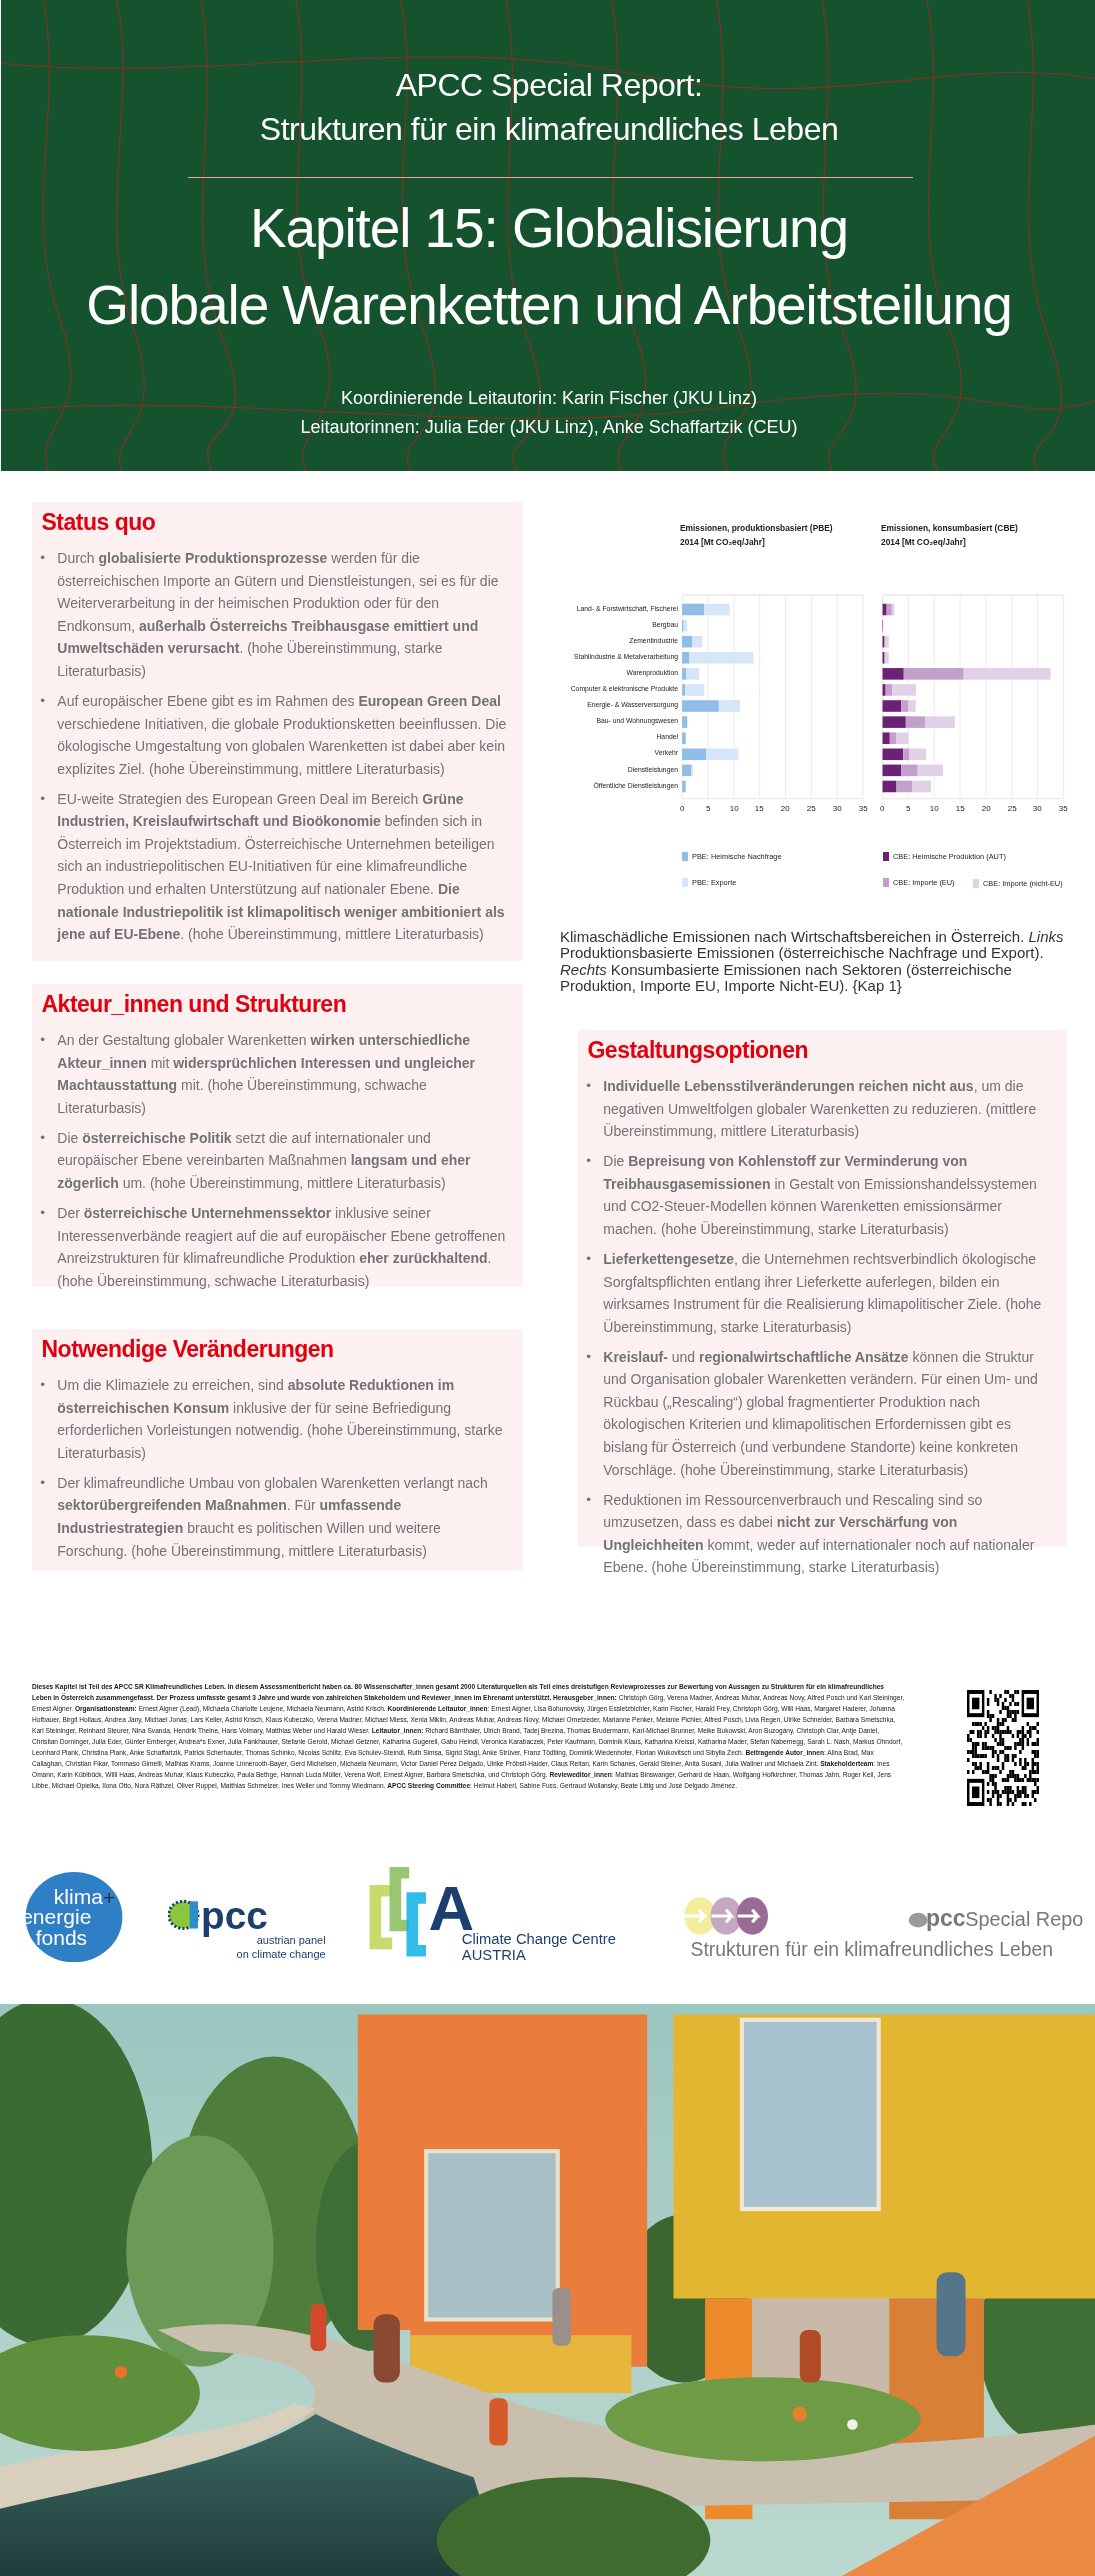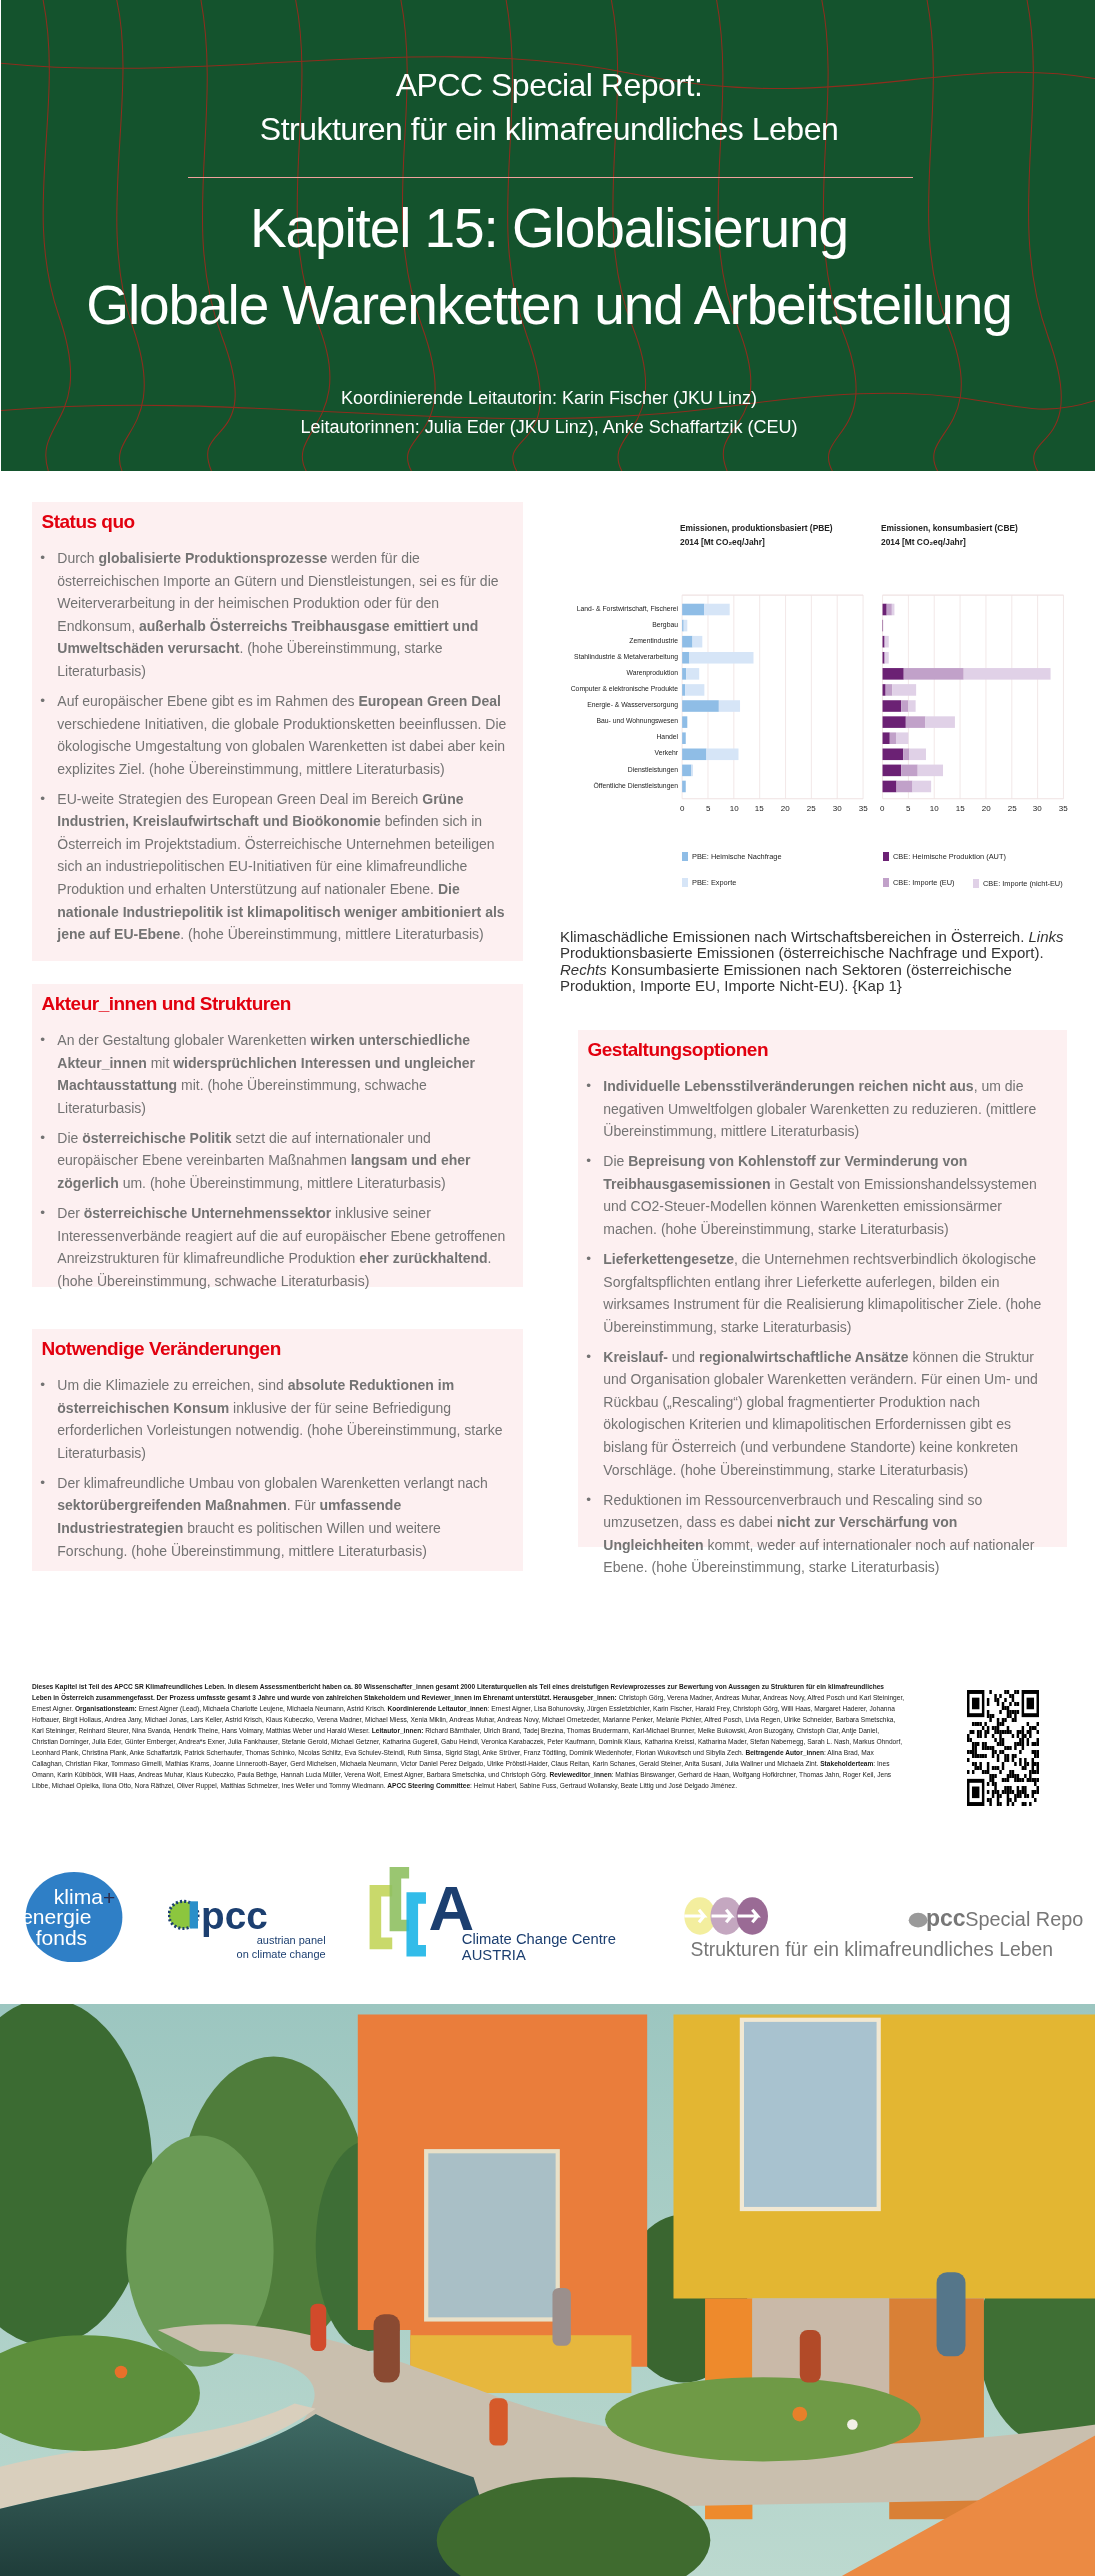--- a/index.html
+++ b/index.html
@@ -11,21 +11,21 @@
   .sup1{top:66px;font-size:32px;line-height:38px;letter-spacing:-0.5px;}
   .sup2{top:110px;font-size:32px;line-height:38px;letter-spacing:-0.5px;}
   .hdr-rule{position:absolute;left:187px;top:177px;width:725px;height:1.1px;background:#f0a29d;}
   .ttl1{top:197px;font-size:55px;line-height:63px;letter-spacing:-1.1px;}
   .ttl2{top:274px;font-size:55px;line-height:63px;letter-spacing:-1.1px;}
   .auth1{top:387px;font-size:18px;line-height:23px;}
   .auth2{top:416px;font-size:18px;line-height:23px;}
 
   
   .box{position:absolute;background:#fdf0f1;box-sizing:border-box;padding:7.4px 10.5px 10.5px 5.3px;}
-  .box h2{margin:0 0 11.6px 4.2px;color:#e2000f;font-size:19px;line-height:26px;font-weight:bold;letter-spacing:-0.5px;}
+  .box h2{margin:0 0 11.6px 4.2px;color:#e2000f;font-size:23px;line-height:26px;font-weight:bold;letter-spacing:-0.5px;}
   .box ul{margin:0;padding:0 0 0 20px;list-style:none;}
   .box li{position:relative;font-size:14px;line-height:22.6px;margin-bottom:7.4px;color:#737373;}
   .box li::before{content:"•";position:absolute;left:-17px;top:0;font-size:13.7px;}
   .box li b{font-weight:bold;}
   #box-status{left:32px;top:502px;width:491px;height:459px;}
   #box-akteur{left:32px;top:984px;width:491px;height:303px;}
   #box-notw{left:32px;top:1305px;width:491px;height:242px;margin-top:24px;}
   #box-gestalt{left:578px;top:1030px;width:489px;height:517px;}
   #box-gestalt li{font-size:14px;line-height:22.6px;}
 

